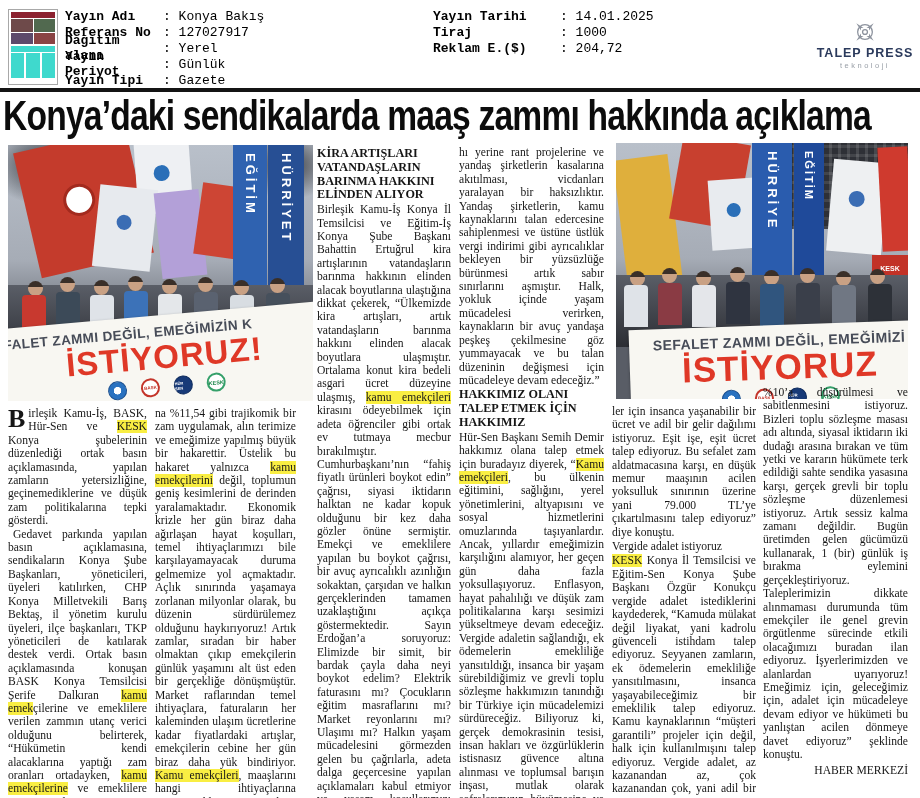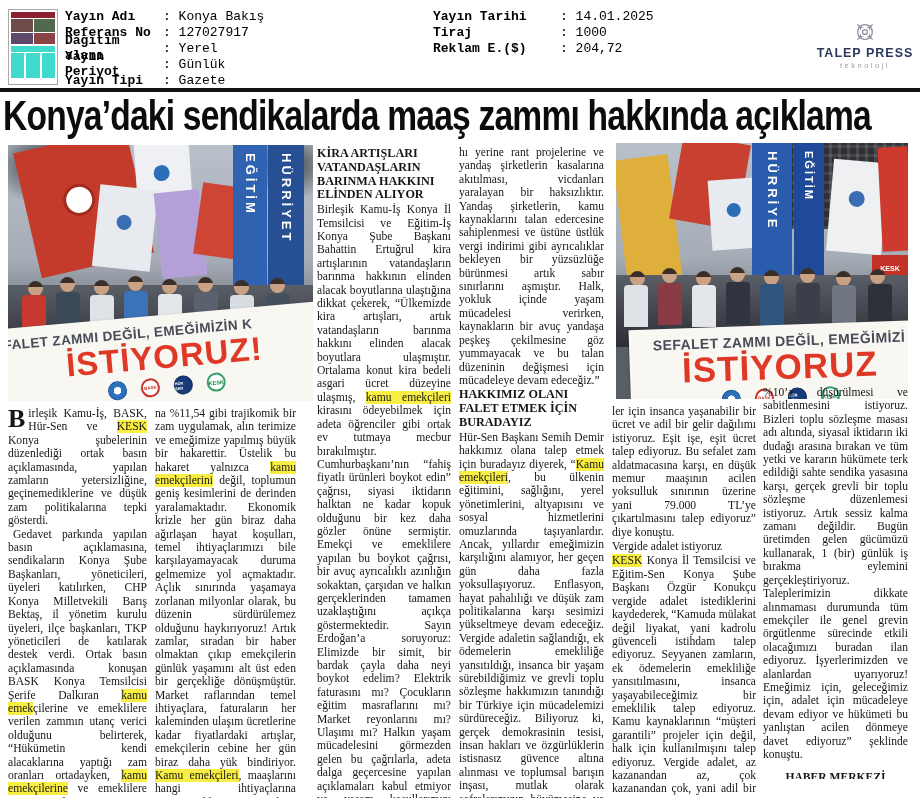--- a/index.html
+++ b/index.html
@@ -35,21 +35,21 @@
   .pind{text-indent:5px;}
   .col1{left:8px;top:407px;width:139px;height:391px;}
   .col2{left:155px;top:407px;width:141px;height:391px;}
   .col3{left:317px;top:146px;width:134px;height:652px;}
   .col4{left:459px;top:146px;width:145px;height:652px;}
   .col5{left:612px;top:405px;width:144px;height:393px;}
   .col6{left:763px;top:386px;width:145px;height:393px;}
   .hl{background:#f9ee43;}
   .subhead{font-weight:bold;font-size:12.2px;line-height:13.8px;margin:1px 0;text-align:left;}
   .plainhead{margin:1px 0;text-align:left;}
-  .byline{font-weight:bold;margin-top:10px;text-align:center;}
+  .byline{font-weight:normal;margin-top:3px;text-align:right;}
   .dropcap{float:left;font-size:26px;line-height:22px;font-weight:bold;margin:1px 3px 0 0;}
   
   .photo{position:absolute;overflow:hidden;background:linear-gradient(#b9c0ca 0%,#a6acb6 45%,#7d828b 62%,#595d66 75%);}
   .photo1{left:8px;top:145px;width:305px;height:256px;}
   .photo2{left:616px;top:143px;width:292px;height:256px;}
   .shade{position:absolute;border-radius:50%;}
   .flag{position:absolute;}
   .vban{position:absolute;display:flex;justify-content:center;}
   .vtext{writing-mode:vertical-rl;color:#fff;font-weight:bold;font-size:13px;letter-spacing:3px;padding-top:8px;
          font-family:"Liberation Sans",sans-serif;}
@@ -260,21 +260,21 @@
     <p><span>na %11,54 gibi trajikomik bir zam uygulamak, alın terimize ve emeğimize yapılmış büyük bir hakarettir. Üstelik bu hakaret yalnızca </span><span class="hl">kamu emekçilerini</span><span> değil, toplumun geniş kesimlerini de derinden yaralamaktadır. Ekonomik krizle her gün biraz daha ağırlaşan hayat koşulları, temel ihtiyaçlarımızı bile karşılayamayacak duruma gelmemize yol açmaktadır. Açlık sınırında yaşamaya zorlanan milyonlar olarak, bu düzenin sürdürülemez olduğunu haykırıyoruz! Artık zamlar, sıradan bir haber olmaktan çıkıp emekçilerin günlük yaşamını alt üst eden bir gerçekliğe dönüşmüştür. Market raflarından temel ihtiyaçlara, faturaların her kaleminden ulaşım ücretlerine kadar fiyatlardaki artışlar, emekçilerin cebine her gün biraz daha yük bindiriyor. </span><span class="hl">Kamu emekçileri</span><span>, maaşlarını hangi ihtiyaçlarına yetiştireceklerini şaşırırken, art arda gelen zam-</span></p>
   </div>
 
   <div class="col col3">
     <div class="subhead">KİRA ARTIŞLARI VATANDAŞLARIN BARINMA HAKKINI ELİNDEN ALIYOR</div>
     <p><span>Birleşik Kamu-İş Konya İl Temsilcisi ve Eğitim-İş Konya Şube Başkanı Bahattin Ertuğrul kira artışlarının vatandaşların barınma hakkının elinden alacak boyutlarına ulaştığına dikkat çekerek, “Ülkemizde kira artışları, artık vatandaşların barınma hakkını elinden alacak boyutlara ulaşmıştır. Ortalama konut kira bedeli asgari ücret düzeyine ulaşmış, </span><span class="hl">kamu emekçileri</span><span> kirasını ödeyebilmek için adeta öğrenciler gibi ortak ev tutmaya mecbur bırakılmıştır. Cumhurbaşkanı’nın “fahiş fiyatlı ürünleri boykot edin” çağrısı, siyasi iktidarın halktan ne kadar kopuk olduğunu bir kez daha gözler önüne sermiştir. Emekçi ve emeklilere yapılan bu boykot çağrısı, bir avuç ayrıcalıklı azınlığın sokaktan, çarşıdan ve halkın gerçeklerinden tamamen uzaklaştığını açıkça göstermektedir. Sayın Erdoğan’a soruyoruz: Elimizde bir simit, bir bardak çayla daha neyi boykot edelim? Elektrik faturasını mı? Çocukların eğitim masraflarını mı? Market reyonlarını mı? Ulaşımı mı? Halkın yaşam mücadelesini görmezden gelen bu çağrılarla, adeta dalga geçercesine yapılan açıklamaları kabul etmiyor ve yaşam koşullarımızı iyileştirmek için sorumluluk almayanları silkelenip halkın alın teriyle oluşturulan kamu kaynaklarının, halkın refa-</span></p>
   </div>
 
   <div class="col col4">
     <p><span>hı yerine rant projelerine ve yandaş şirketlerin kasalarına akıtılması, vicdanları yaralayan bir haksızlıktır. Yandaş şirketlerin, kamu kaynaklarını talan edercesine sahiplenmesi ve üstüne üstlük vergi indirimi gibi ayrıcalıklar bekleyen bir yüzsüzlüğe bürünmesi artık sabır sınırlarını aşmıştır. Halk, yokluk içinde yaşam mücadelesi verirken, kaynakların bir avuç yandaşa peşkeş çekilmesine göz yummayacak ve bu talan düzeninin değişmesi için mücadeleye devam edeceğiz.”</span></p>
-    <div class="subhead">HAKKIMIZ OLANI FALET ETMEK İÇİN BURADAYIZ</div>
+    <div class="subhead">HAKKIMIZ OLANI TALEP ETMEK İÇİN HAKKIMIZ</div>
     <p><span>Hür-Sen Başkanı Semih Demir hakkımız olana talep etmek için buradayız diyerek, “</span><span class="hl">Kamu emekçileri</span><span>, bu ülkenin eğitimini, sağlığını, yerel yönetimlerini, altyapısını ve sosyal hizmetlerini omuzlarında taşıyanlardır. Ancak, yıllardır emeğimizin karşılığını alamıyor, her geçen gün daha fazla yoksullaşıyoruz. Enflasyon, hayat pahalılığı ve düşük zam politikalarına karşı sesimizi yükseltmeye devam edeceğiz. Vergide adaletin sağlandığı, ek ödemelerin emekliliğe yansıtıldığı, insanca bir yaşam sürebildiğimiz ve grevli toplu sözleşme hakkımızın tanındığı bir Türkiye için mücadelemizi sürdüreceğiz. Biliyoruz ki, gerçek demokrasinin tesisi, insan hakları ve özgürlüklerin istisnasız güvence altına alınması ve toplumsal barışın inşası, mutlak olarak sofralarımızın büyümesine ve refahımızın artmasına yol açacaktır. Artık tükendik. Tüm emekçi-</span></p>
   </div>
 
   <div class="col col5">
     <p><span>ler için insanca yaşanabilir bir ücret ve adil bir gelir dağılımı istiyoruz. Eşit işe, eşit ücret talep ediyoruz. Bu sefalet zam aldatmacasına karşı, en düşük memur maaşının acilen yoksulluk sınırının üzerine yani 79.000 TL’ye çıkartılmasını talep ediyoruz” diye konuştu.</span></p>
     <div class="plainhead">Vergide adalet istiyoruz</div>
     <p><span class="hl">KESK</span><span> Konya İl Temsilcisi ve Eğitim-Sen Konya Şube Başkanı Özgür Konukçu vergide adalet istediklerini kaydederek, “Kamuda mülakat değil liyakat, yani kadrolu güvenceli istihdam talep ediyoruz. Seyyanen zamların, ek ödemelerin emekliliğe yansıtılmasını, insanca yaşayabileceğimiz bir emeklilik talep ediyoruz. Kamu kaynaklarının “müşteri garantili” projeler için değil, halk için kullanılmışını talep ediyoruz. Vergide adalet, az kazanandan az, çok kazanandan çok, yani adil bir vergi sistemi ve 1. Vergi diliminin</span></p>
   </div>
 
   <div class="col col6">

